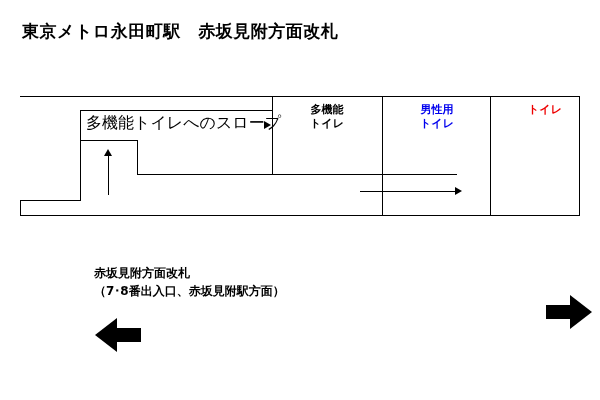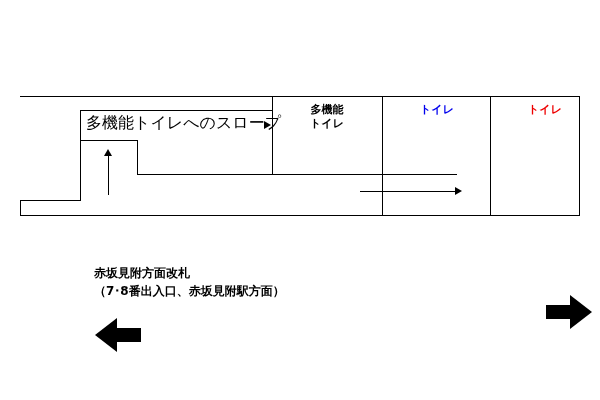--- a/index.html
+++ b/index.html
@@ -110,20 +110,21 @@
     border-top: 17px solid transparent;
     border-bottom: 17px solid transparent;
     border-left: 22px solid #000;
   }
 </style>
 </head>
 <body>
 
 <div id="stage">
 
+  <div class="abs title-line" style="left:22px; top:20px;">東京メトロ永田町駅　赤坂見附方面改札</div>
 
   <div class="abs hline" style="left:20px; top:96px; width:560px;"></div>
 
   <div class="abs vline" style="left:579px; top:96px; height:120px;"></div>
 
   <div class="abs hline" style="left:20px; top:215px; width:560px;"></div>
 
   <div class="abs vline" style="left:20px; top:200px; height:16px;"></div>
   <div class="abs hline" style="left:20px; top:200px; width:60px;"></div>
   <div class="abs vline" style="left:80px; top:140px; height:61px;"></div>
@@ -145,20 +146,21 @@
 
   <div class="abs hline" style="left:360px; top:191px; width:96px;"></div>
   <div class="abs arrow-sm-right" style="left:455px; top:187px;"></div>
 
   <div class="abs room-label" style="left:282px; top:103px; width:90px;">
     <div>多機能</div>
     <div>トイレ</div>
   </div>
 
   <div class="abs room-label blue" style="left:392px; top:103px; width:90px;">
+    <div>男性用</div>
     <div>トイレ</div>
   </div>
 
   <div class="abs room-label red" style="left:500px; top:103px; width:90px;">
     <div>トイレ</div>
   </div>
 
   <div class="abs slope-label" style="left:86px; top:112px;">多機能トイレへのスロープ</div>
 
 

